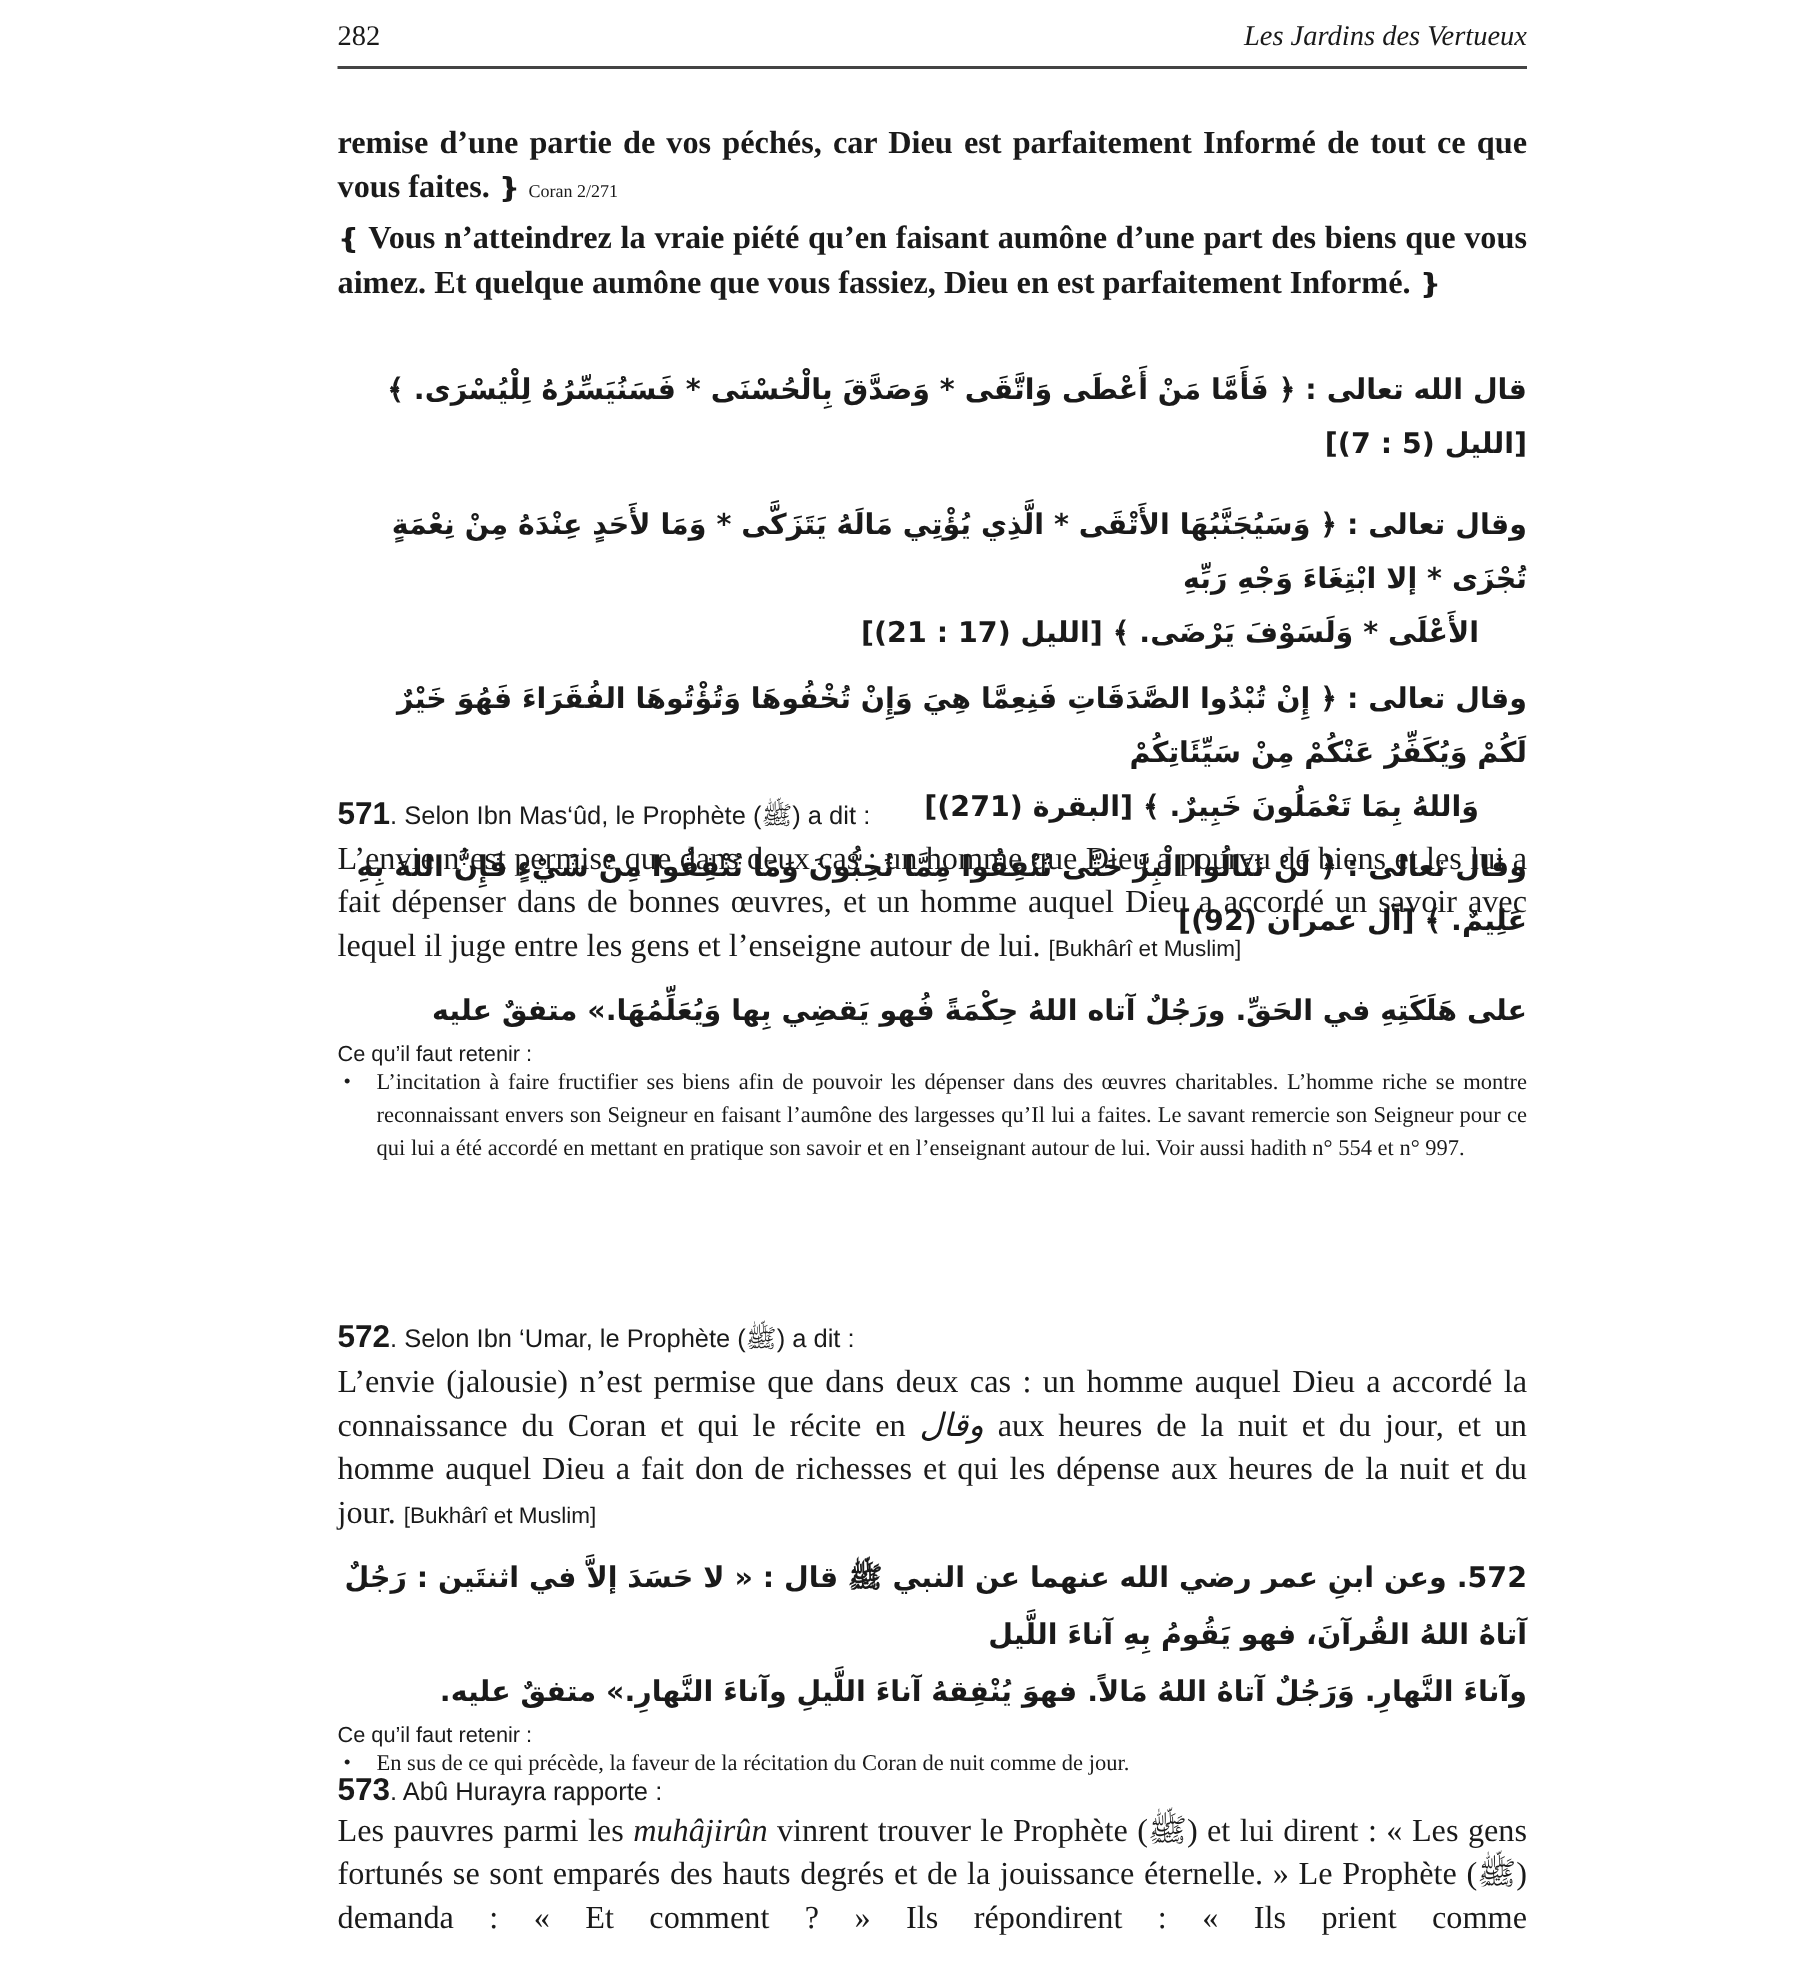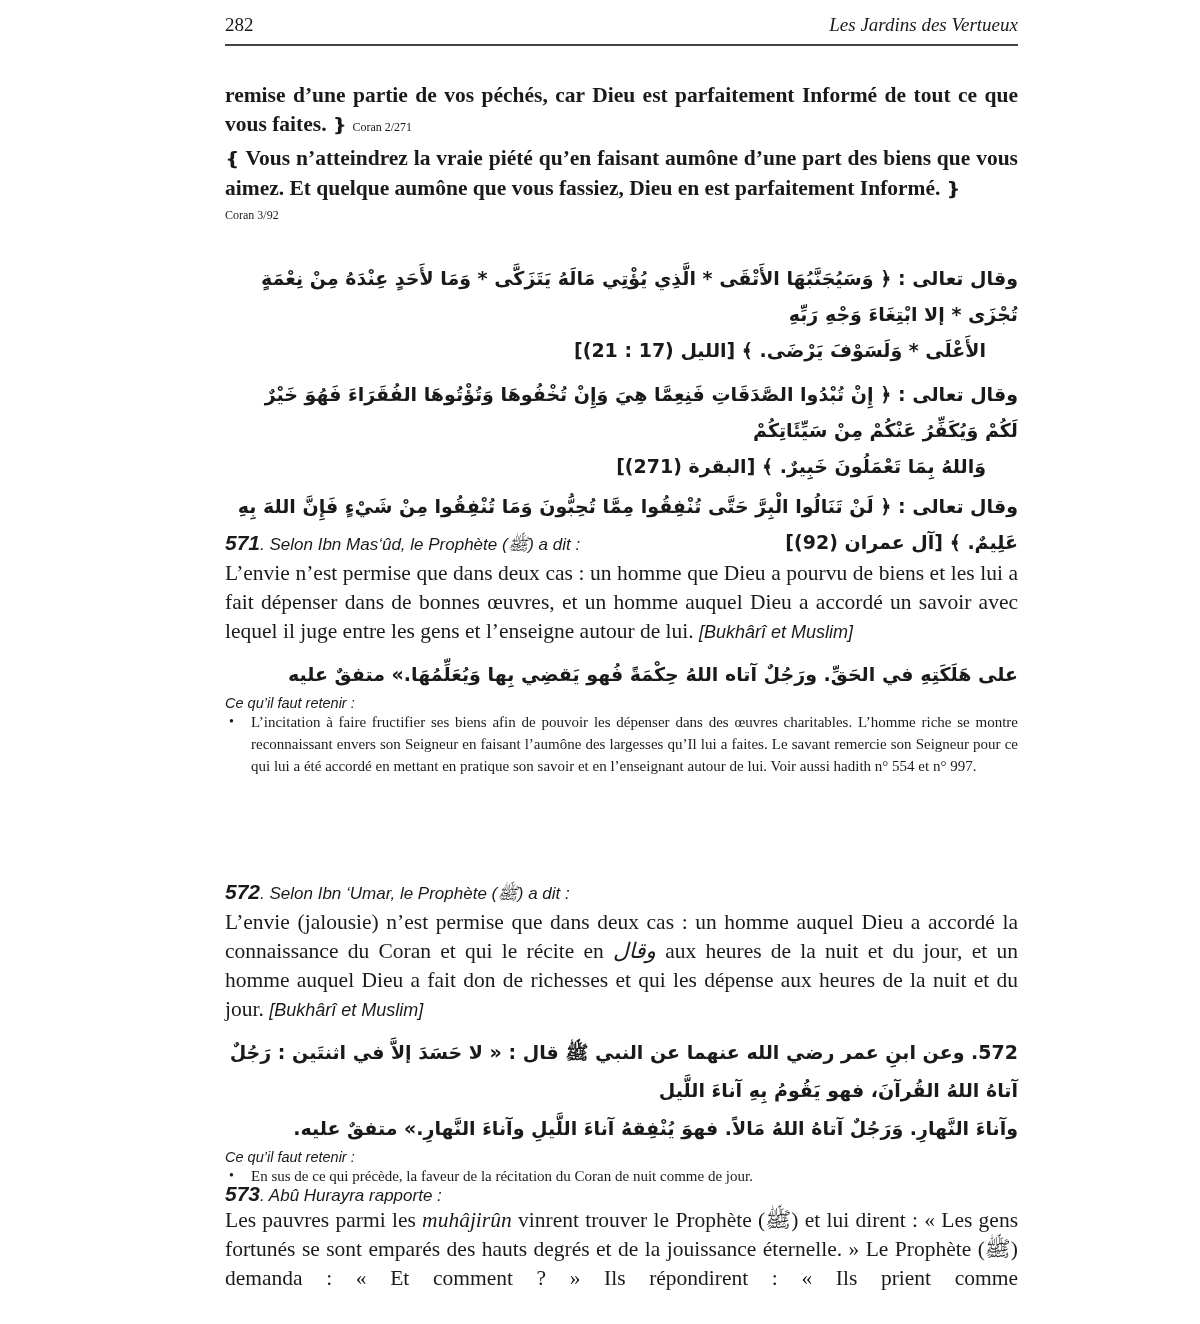--- a/index.html
+++ b/index.html
@@ -1,37 +1,37 @@
 <!DOCTYPE html>
 <html><head>
 <meta charset="utf-8">
 <style>
   html, body { margin: 0; padding: 0; background: #ffffff; }
   body { width: 1200px; height: 1324px; position: relative; overflow: hidden; color: #1a1a1a; }
   .page { position: absolute; left: 225px; top: 0; width: 793px; }
   .serif { font-family: "Liberation Serif", "DejaVu Serif", serif; }
-  .sans { font-family: "Liberation Sans", "DejaVu Sans", sans-serif; font-style: italic; }
+  .sans { font-family: "Liberation Sans", "DejaVu Sans", sans-serif; }
 
   .running-head { position: absolute; top: 14px; left: 0; width: 793px; height: 26px; }
   .page-number { position: absolute; left: 0; top: 0; font-size: 19px; }
   .book-title { position: absolute; right: 0; top: 0; font-size: 19px; font-style: italic; }
   .head-rule { position: absolute; left: 0; top: 44px; width: 793px; height: 0; border-top: 2px solid #444; }
 
   .block { position: absolute; left: 0; width: 793px; }
   .fr-bold { font-size: 21.5px; font-weight: bold; line-height: 29px; text-align: justify; }
   .ref { font-size: 12px; font-weight: normal; }
   .orn { font-size: 18px; font-weight: bold; }
 
   .ar { direction: rtl; text-align: right; font-family: "DejaVu Sans", sans-serif; font-size: 19px; line-height: 36px; font-weight: bold; }
   .ar-line-cont { padding-right: 32px; }
 
   .hadith-head { font-size: 17px; }
   .hadith-num { font-weight: bold; font-size: 21px; }
   .fr-body { font-size: 21.5px; line-height: 29px; text-align: justify; }
-  .src { font-size: 18px; }
+  .src { font-size: 15px; }
   .retain-title { font-size: 14.5px; }
   .retain-item { font-size: 15px; line-height: 22px; padding-left: 26px; position: relative; text-align: justify; }
   .bullet { position: absolute; left: 4px; top: 0; font-size: 14px; }
   .ital { font-style: italic; }
 </style>
 </head>
 <body>
 
 <div class="page">
 
@@ -44,24 +44,26 @@
   <div class="block serif fr-bold" style="top:81px;">
     <span>remise d’une partie de vos péchés, car Dieu est parfaitement Informé de tout ce que vous faites.</span>
     <span class="orn">❵</span>
     <span class="ref">Coran 2/271</span>
   </div>
 
   <div class="block serif fr-bold" style="top:144px;">
     <span class="orn">❴</span>
     <span>Vous n’atteindrez la vraie piété qu’en faisant aumône d’une part des biens que vous aimez. Et quelque aumône que vous fassiez, Dieu en est parfaitement Informé.</span>
     <span class="orn">❵</span>
-    <div class="ref" style="line-height:22px;">Coran 3/92</div>
   </div>
 
   <div class="block" style="top:242px;">
+    <div class="ar">
+      <div>قال الله تعالى : ﴿ فَأَمَّا مَنْ أَعْطَى وَاتَّقَى * وَصَدَّقَ بِالْحُسْنَى * فَسَنُيَسِّرُهُ لِلْيُسْرَى. ﴾ [الليل (5 : 7)]</div>
+    </div>
     <div class="ar" style="margin-top:18px;">
       <div>وقال تعالى : ﴿ وَسَيُجَنَّبُهَا الأَتْقَى * الَّذِي يُؤْتِي مَالَهُ يَتَزَكَّى * وَمَا لأَحَدٍ عِنْدَهُ مِنْ نِعْمَةٍ تُجْزَى * إلا ابْتِغَاءَ وَجْهِ رَبِّهِ</div>
       <div class="ar-line-cont">الأَعْلَى * وَلَسَوْفَ يَرْضَى. ﴾ [الليل (17 : 21)]</div>
     </div>
     <div class="ar" style="margin-top:8px;">
       <div>وقال تعالى : ﴿ إِنْ تُبْدُوا الصَّدَقَاتِ فَنِعِمَّا هِيَ وَإِنْ تُخْفُوهَا وَتُؤْتُوهَا الفُقَرَاءَ فَهُوَ خَيْرٌ لَكُمْ وَيُكَفِّرُ عَنْكُمْ مِنْ سَيِّئَاتِكُمْ</div>
       <div class="ar-line-cont">وَاللهُ بِمَا تَعْمَلُونَ خَبِيرٌ. ﴾ [البقرة (271)]</div>
     </div>
     <div class="ar" style="margin-top:4px;">
       <div>وقال تعالى : ﴿ لَنْ تَنَالُوا الْبِرَّ حَتَّى تُنْفِقُوا مِمَّا تُحِبُّونَ وَمَا تُنْفِقُوا مِنْ شَيْءٍ فَإِنَّ اللهَ بِهِ عَلِيمٌ. ﴾ [آل عمران (92)]</div>

